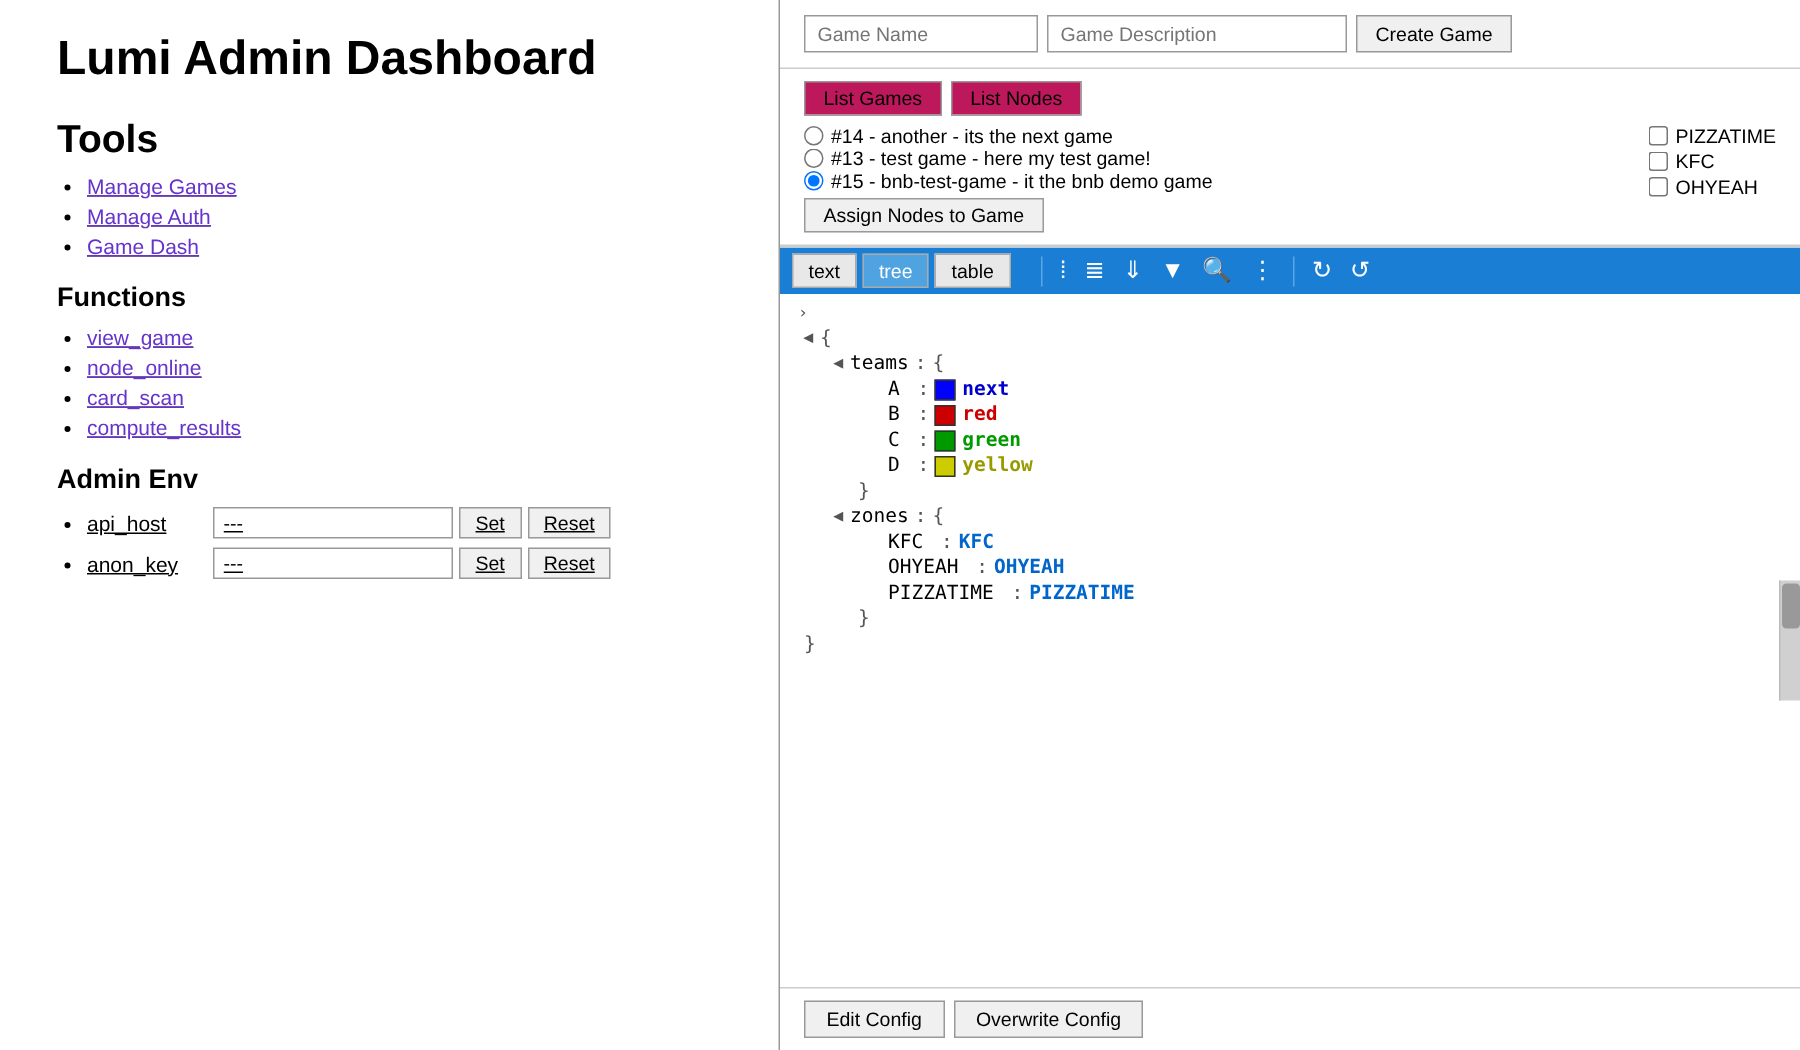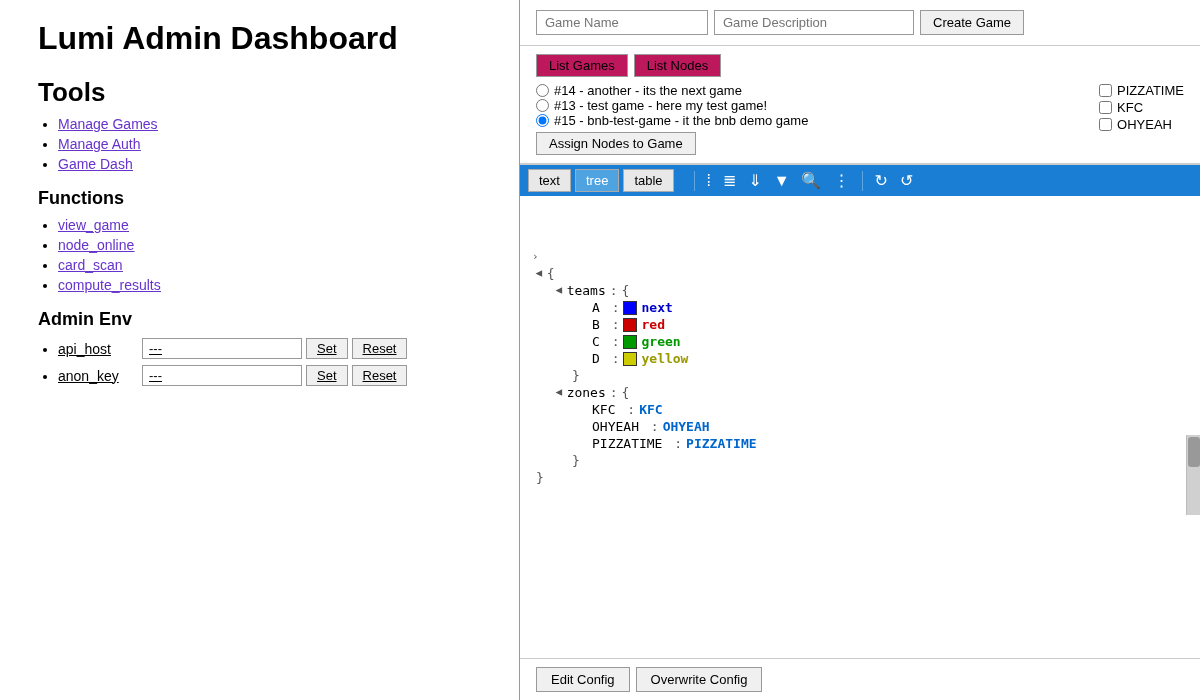--- a/index.html
+++ b/index.html
@@ -96,21 +96,20 @@
       font-size: 13px;
     }
 
     
     #editor-container {
       flex: 1;
       display: flex;
       flex-direction: column;
       overflow: hidden;
       border-top: 1px solid #ccc;
-      gap: 48px;
     }
 
     
     #editor-toolbar {
       background: #1a7fd4;
       display: flex;
       align-items: center;
       padding: 4px 8px;
       gap: 4px;
     }
@@ -225,21 +224,21 @@
         <button class="btn-small">Set</button>
         <button class="btn-small">Reset</button>
       </div>
     </li>
   </ul>
 </div>
 
 <div id="right-panel">
 
   <div id="create-game-bar">
-    <input type="text" style="width: 172px;" placeholder="Game Name">
+    <input type="text" style="width: 156px;" placeholder="Game Name">
     <input type="text" style="width: 200px;" placeholder="Game Description">
     <button id="create-game-btn">Create Game</button>
   </div>
 
   <div id="list-bar">
     <div id="list-buttons">
       <button class="btn-list">List Games</button>
       <button class="btn-list">List Nodes</button>
     </div>
 

